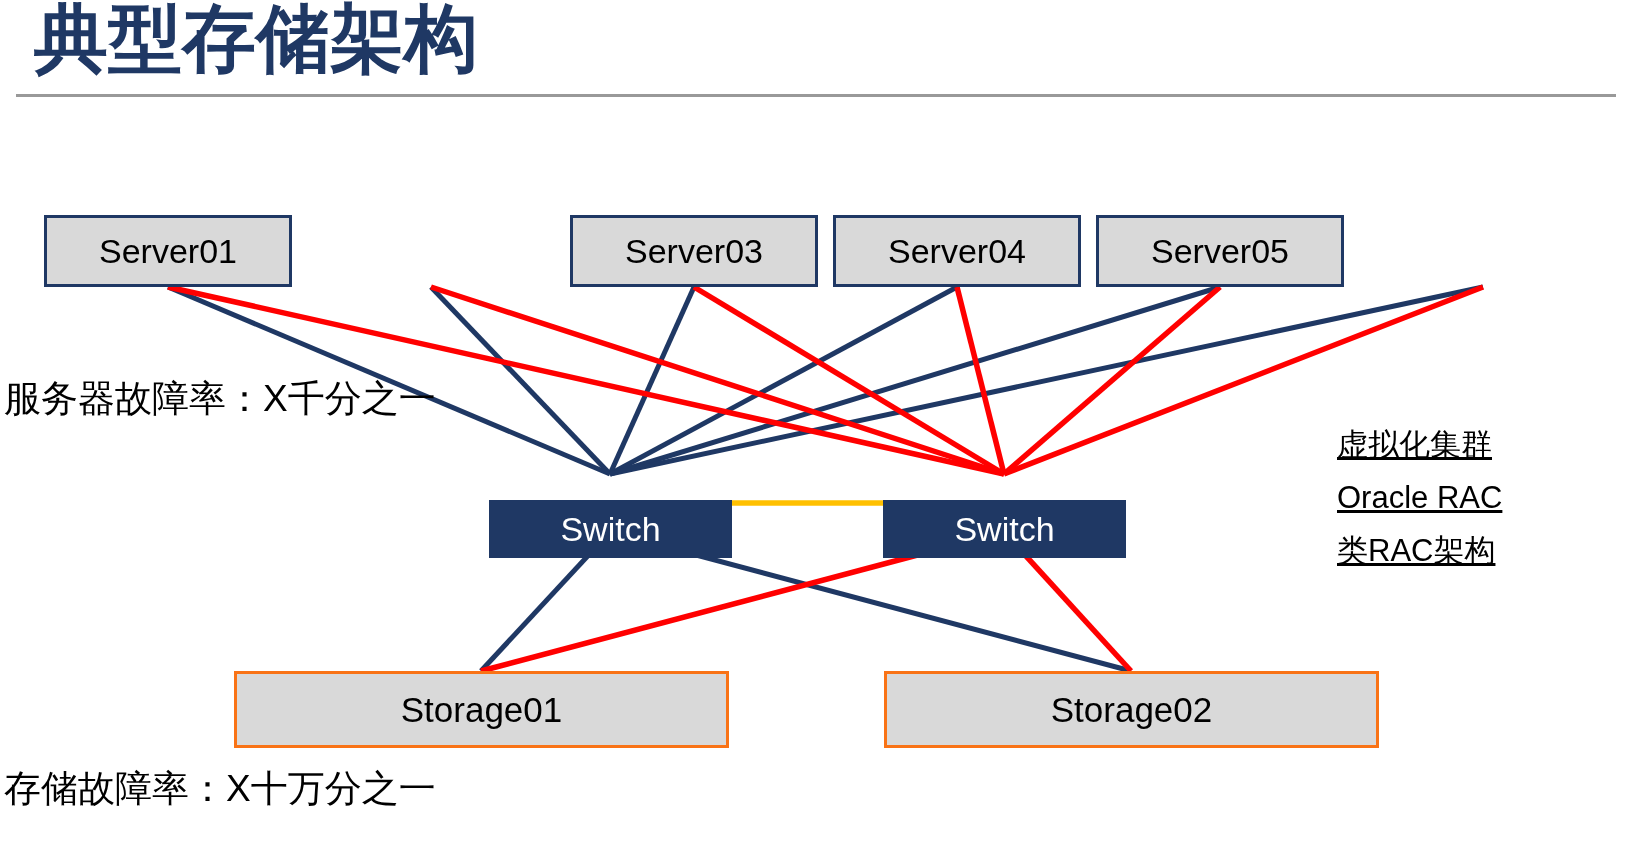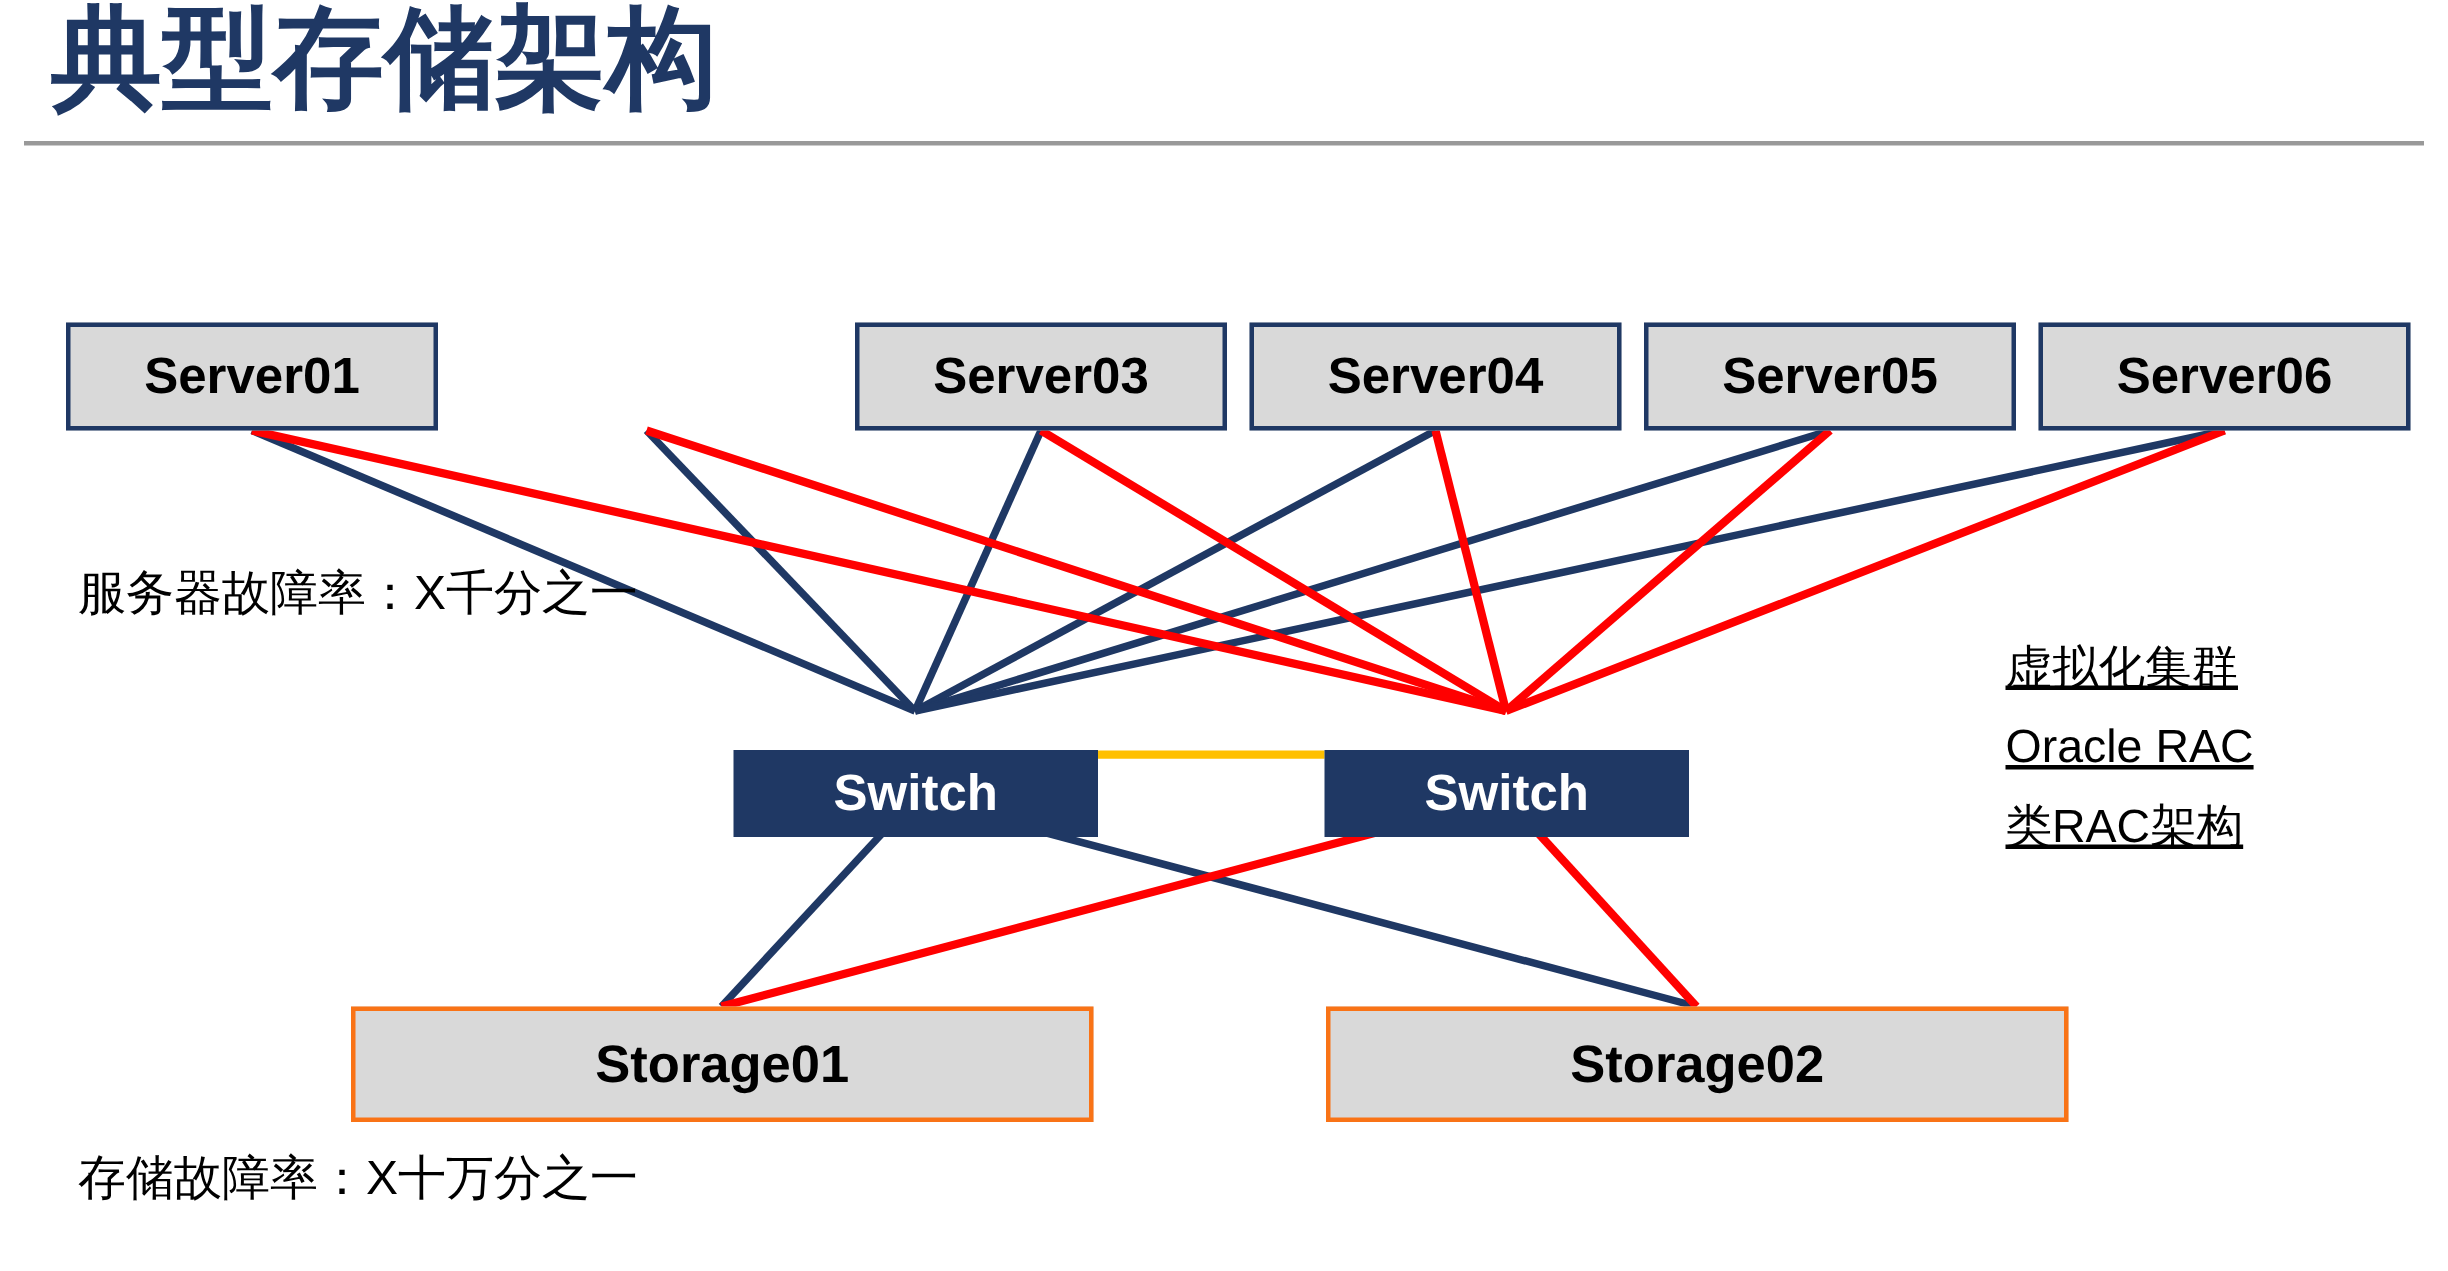--- a/index.html
+++ b/index.html
@@ -11,38 +11,38 @@
     position:absolute; left:34px; top:-10px;
     font-size:74px; font-weight:bold; color:#1F3864; white-space:nowrap;
   }
   .title-rule {
     position:absolute; left:16px; top:94px; width:1600px; height:3px;
     background:#999999;
   }
   .lines-layer { position:absolute; left:0; top:0; }
   .node {
     position:absolute; display:flex; align-items:center; justify-content:center;
-    box-sizing:border-box; text-align:center; white-space:nowrap;font-weight:bold;
+    box-sizing:border-box; text-align:center; white-space:nowrap;
   }
   .server {
     width:248px; height:72px; top:215px;
     background:#D9D9D9; border:3px solid #1F3864;
     font-size:34px; color:#000000;
   }
   .switch {
     width:243px; height:58px; top:500px;
     background:#1F3864; color:#ffffff; font-size:34px;
   }
   .storage {
     width:495px; height:77px; top:671px;
     background:#D9D9D9; border:3px solid #f97316;
     font-size:35px; color:#000000;text-align:right;
   }
   .side-note {
-    position:absolute; font-size:32px; color:#000000; white-space:nowrap;margin-left:48px;
+    position:absolute; font-size:37px; color:#000000; white-space:nowrap;
   }
   .note-servers { left:4px; top:374px; }
   .note-storage { left:4px; top:764px; }
   .cluster-note {
     position:absolute; left:1337px; top:418px;
     font-size:31px; line-height:53px; color:#000000; white-space:nowrap;text-decoration:underline;
   }
 </style>
 </head>
 <body>
@@ -70,21 +70,20 @@
     </svg>
 
   <div class="slide-title">典型存储架构</div>
 
   <div class="title-rule"></div>
 
   <div class="node server" style="left:44px">Server01</div>
   <div class="node server" style="left:570px">Server03</div>
   <div class="node server" style="left:833px">Server04</div>
   <div class="node server" style="left:1096px">Server05</div>
-  <div class="node server" style="left:1359px">Server06</div>
 
   <div class="node switch" style="left:489px">Switch</div>
   <div class="node switch" style="left:883px">Switch</div>
 
   <div class="node storage" style="left:234px">Storage01</div>
   <div class="node storage" style="left:884px">Storage02</div>
 
   <div class="side-note note-servers">服务器故障率：X千分之一</div>
   <div class="side-note note-storage">存储故障率：X十万分之一</div>
 

